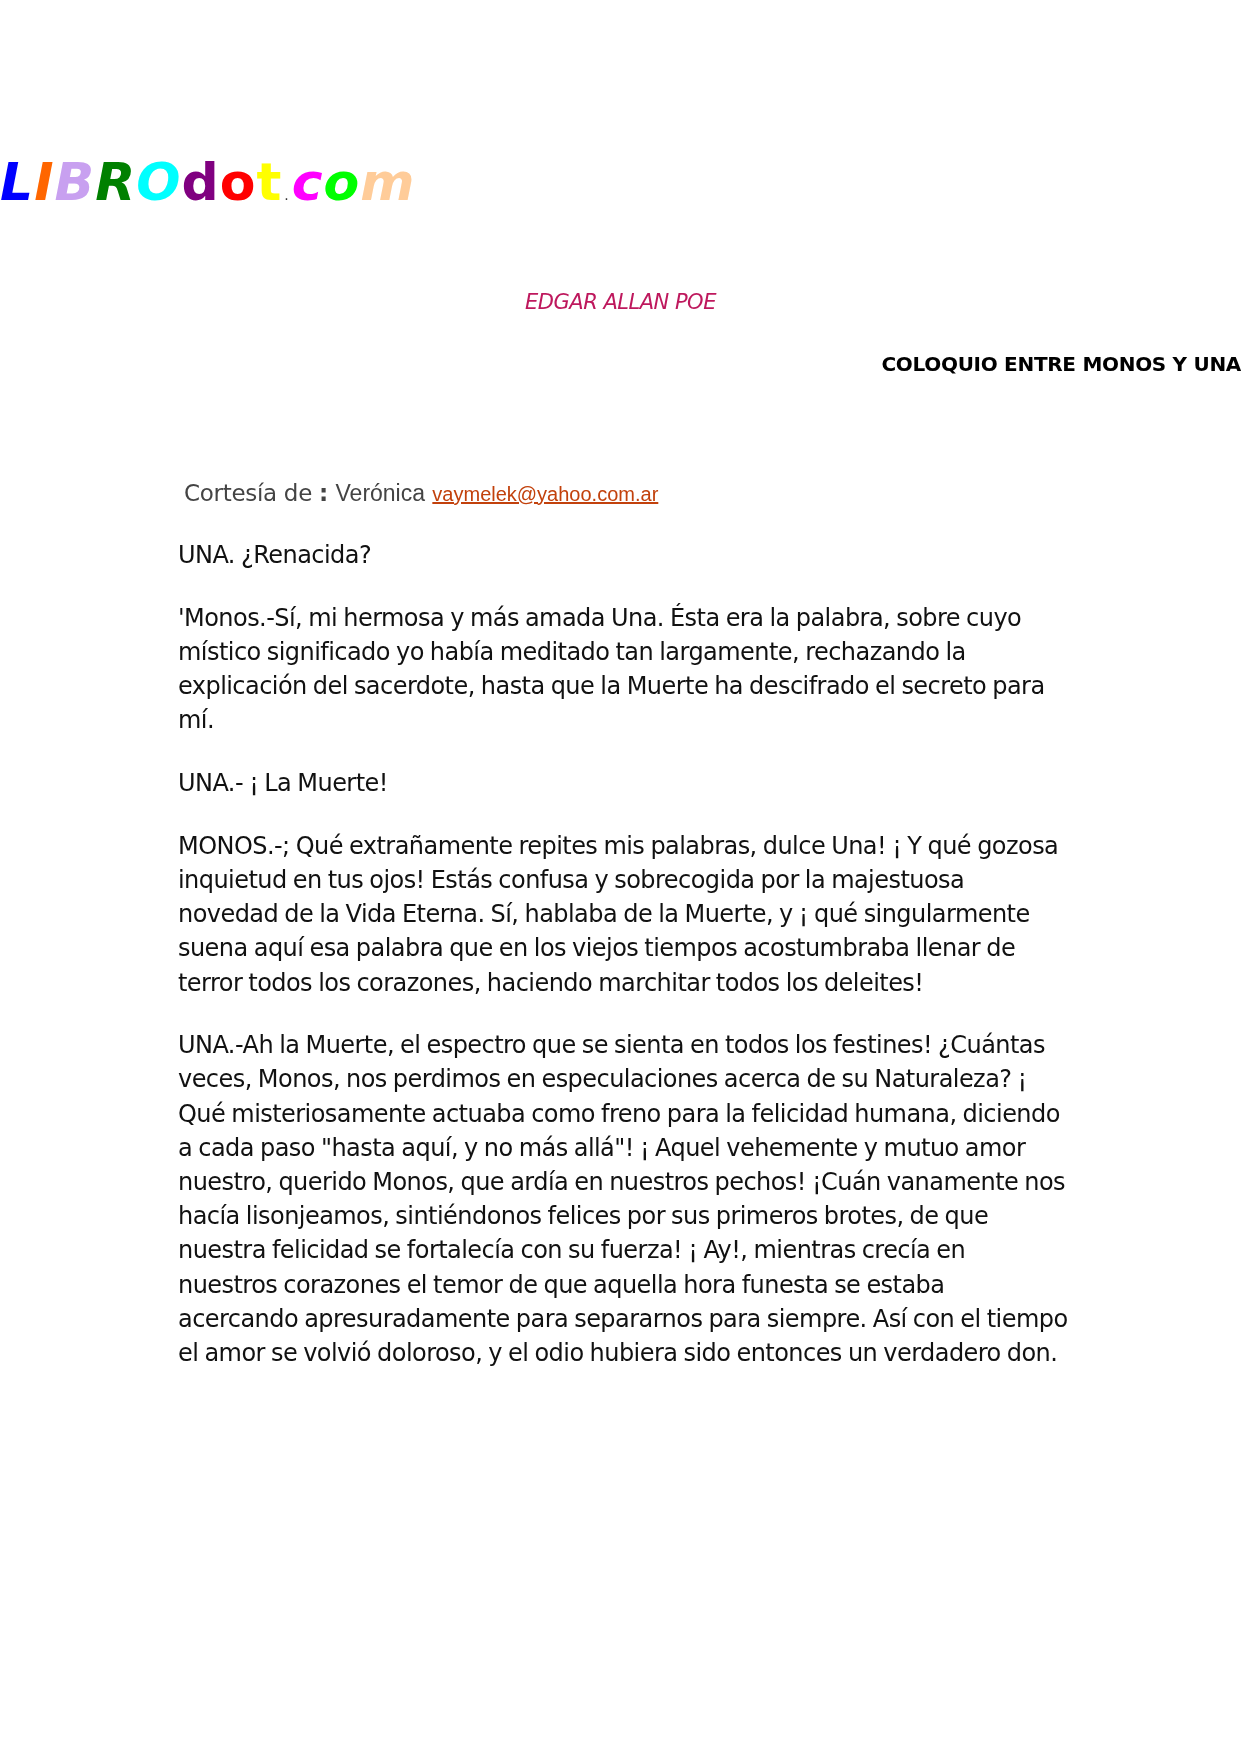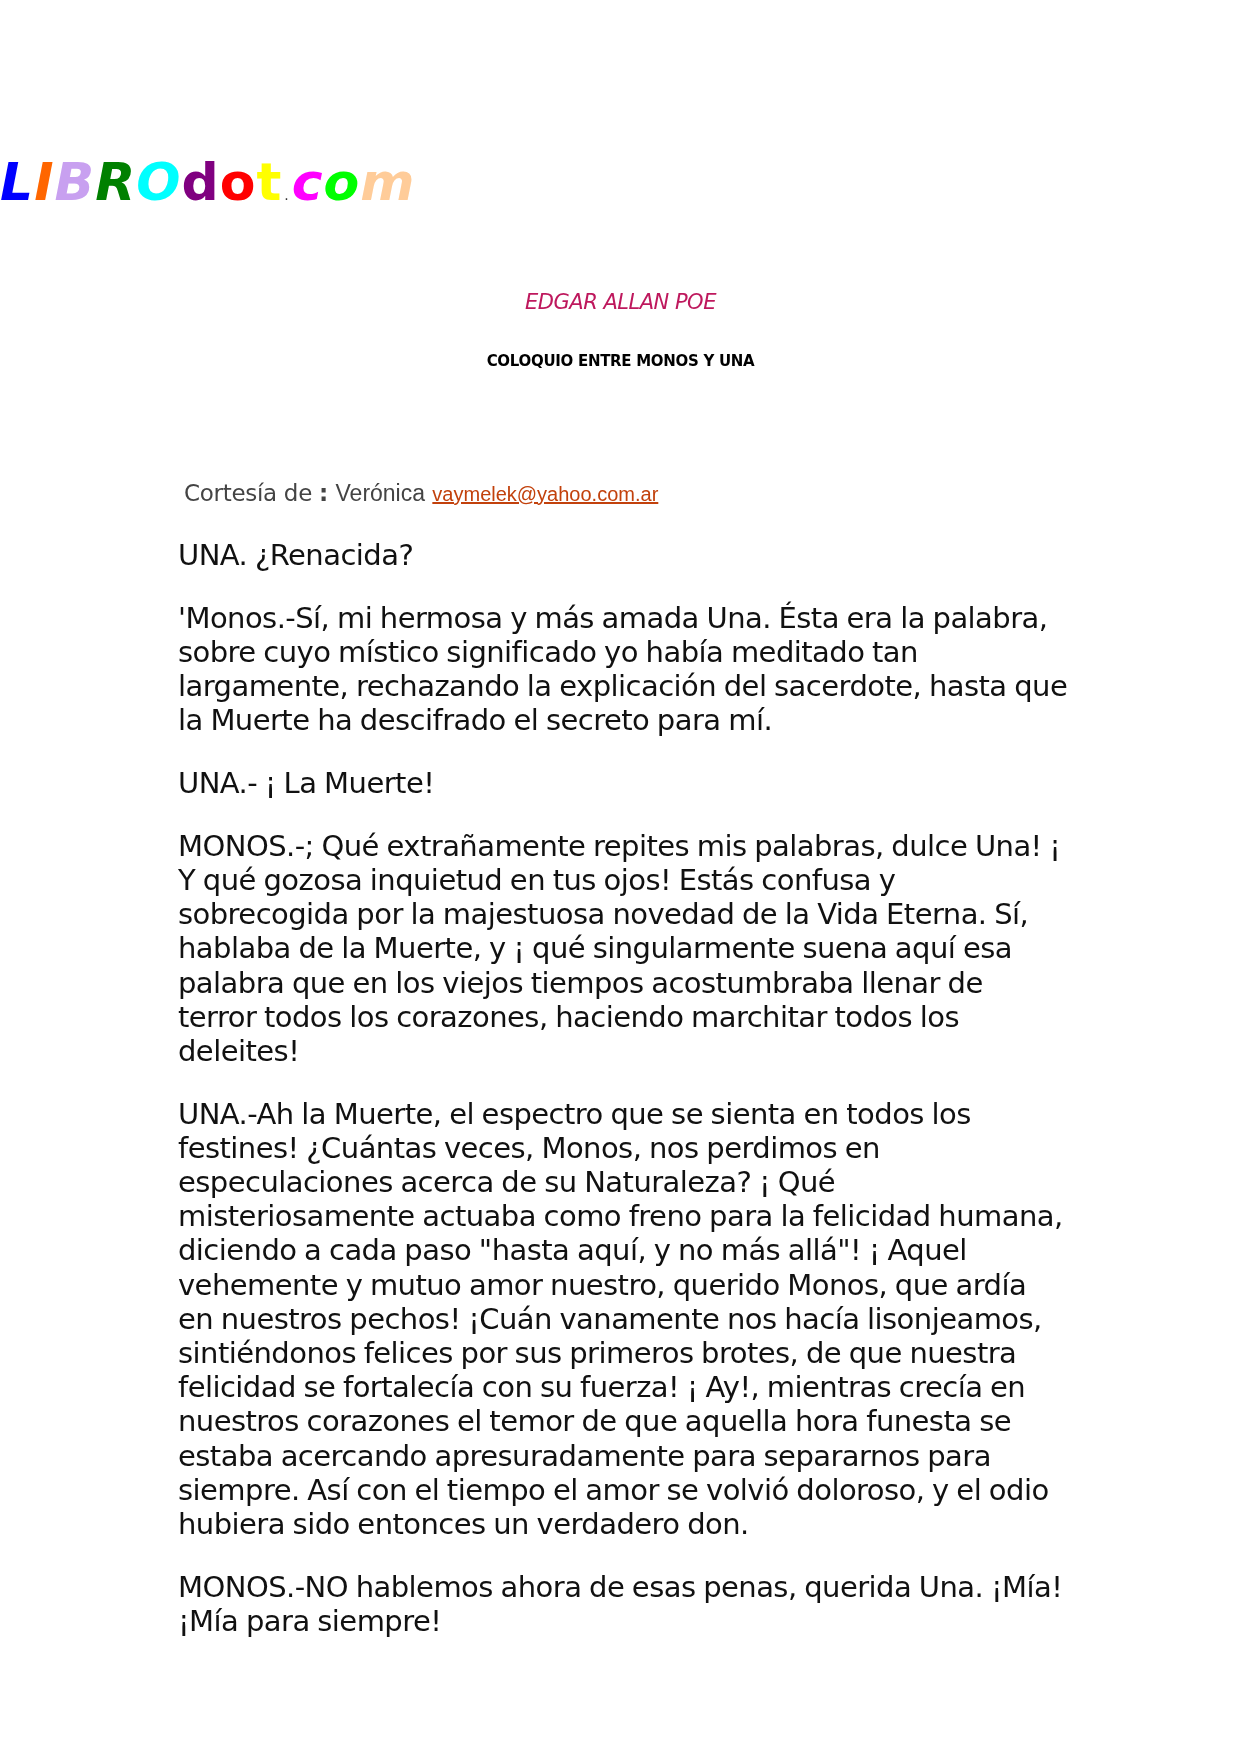--- a/index.html
+++ b/index.html
@@ -46,23 +46,23 @@
       font-size: 21px;
       color: #be185d;
       font-family: "DejaVu Sans", sans-serif;
       letter-spacing: -0.5px;
     }
     .title {
       position: absolute;
       top: 352px;
       left: 0;
       width: 1241px;
-      text-align: center;
+      text-align: right;
       font-weight: bold;
-      font-size: 15px;
+      font-size: 20px;
       color: #000;
       font-family: "DejaVu Sans", sans-serif;
       letter-spacing: -0.3px;
     }
     .courtesy {
       position: absolute;
       top: 480px;
       left: 184px;
       font-size: 23px;
       white-space: nowrap;
@@ -86,21 +86,21 @@
       text-decoration: underline;
       font-family: "Liberation Sans", sans-serif;
       font-size: 20px;
     }
     .body-text {
       position: absolute;
       top: 538px;
       left: 178px;
       width: 890px;
       font-family: "DejaVu Sans", sans-serif;
-      font-size: 29px;
+      font-size: 24px;
       line-height: 34.2px;
       color: #111111;
       letter-spacing: -0.55px;
       word-spacing: -1px;
     }
     .body-text p {
       margin: 0 0 28.5px 0;
     }
   </style>
 </head>
@@ -119,14 +119,13 @@
   <span class="name">Verónica</span>
   <a class="email">vaymelek@yahoo.com.ar</a>
 </div>
 
 <div class="body-text">
   <p>UNA. ¿Renacida?</p>
   <p>'Monos.-Sí, mi hermosa y más amada Una. Ésta era la palabra, sobre cuyo místico significado yo había meditado tan largamente, rechazando la explicación del sacerdote, hasta que la Muerte ha descifrado el secreto para mí.</p>
   <p>UNA.- ¡ La Muerte!</p>
   <p>MONOS.-; Qué extrañamente repites mis palabras, dulce Una! ¡ Y qué gozosa inquietud en tus ojos! Estás confusa y sobrecogida por la majestuosa novedad de la Vida Eterna. Sí, hablaba de la Muerte, y ¡ qué singularmente suena aquí esa palabra que en los viejos tiempos acostumbraba llenar de terror todos los corazones, haciendo marchitar todos los deleites!</p>
   <p>UNA.-Ah la Muerte, el espectro que se sienta en todos los festines! ¿Cuántas veces, Monos, nos perdimos en especulaciones acerca de su Naturaleza? ¡ Qué misteriosamente actuaba como freno para la felicidad humana, diciendo a cada paso "hasta aquí, y no más allá"! ¡ Aquel vehemente y mutuo amor nuestro, querido Monos, que ardía en nuestros pechos! ¡Cuán vanamente nos hacía lisonjeamos, sintiéndonos felices por sus primeros brotes, de que nuestra felicidad se fortalecía con su fuerza! ¡ Ay!, mientras crecía en nuestros corazones el temor de que aquella hora funesta se estaba acercando apresuradamente para separarnos para siempre. Así con el tiempo el amor se volvió doloroso, y el odio hubiera sido entonces un verdadero don.</p>
-  <p>MONOS.-NO hablemos ahora de esas penas, querida Una. ¡Mía! ¡Mía para siempre!</p>
 </div>
 
 </body></html>

